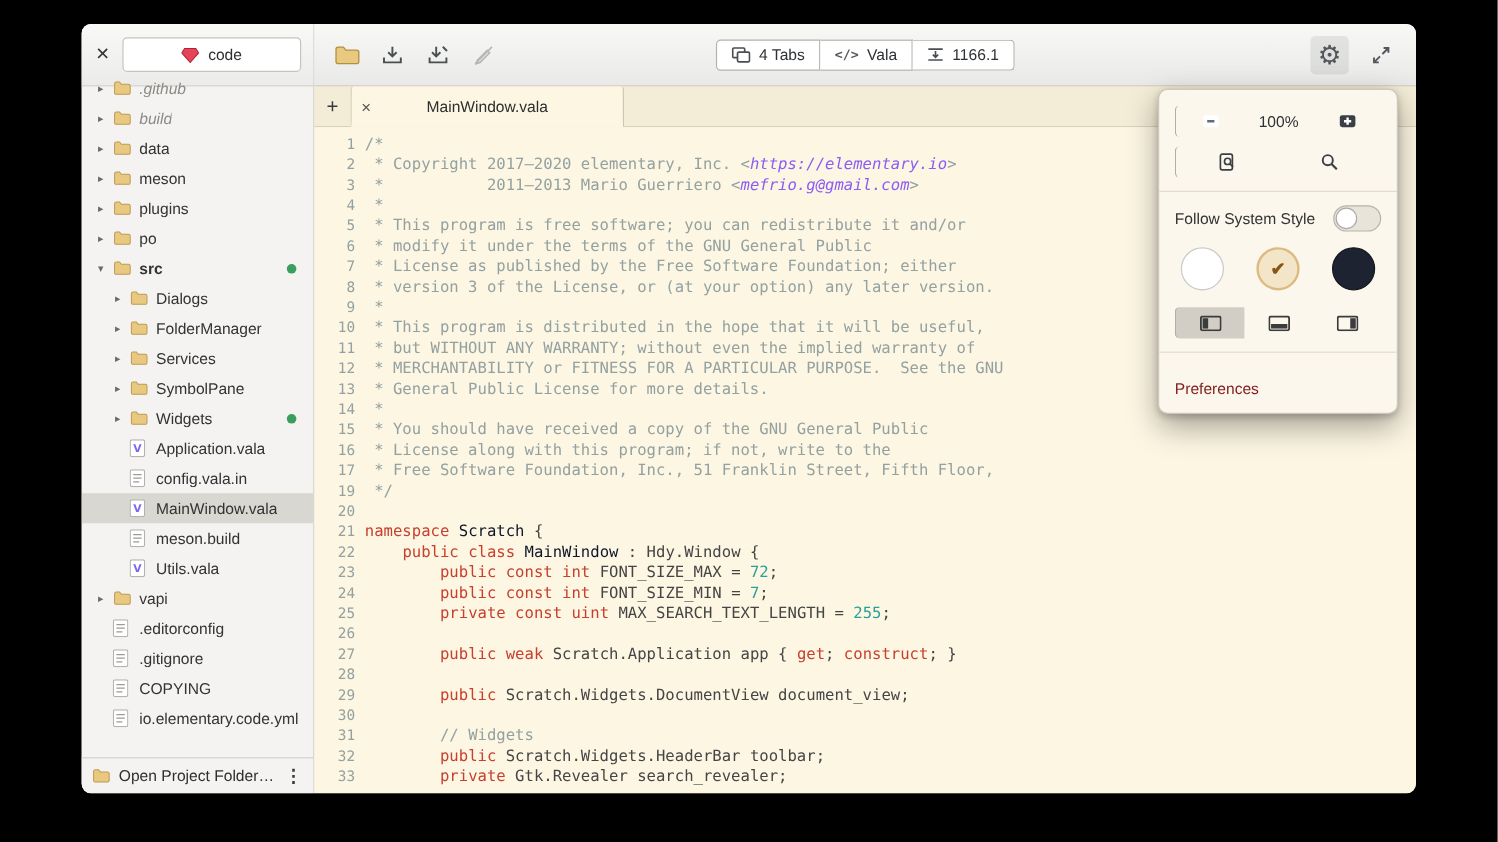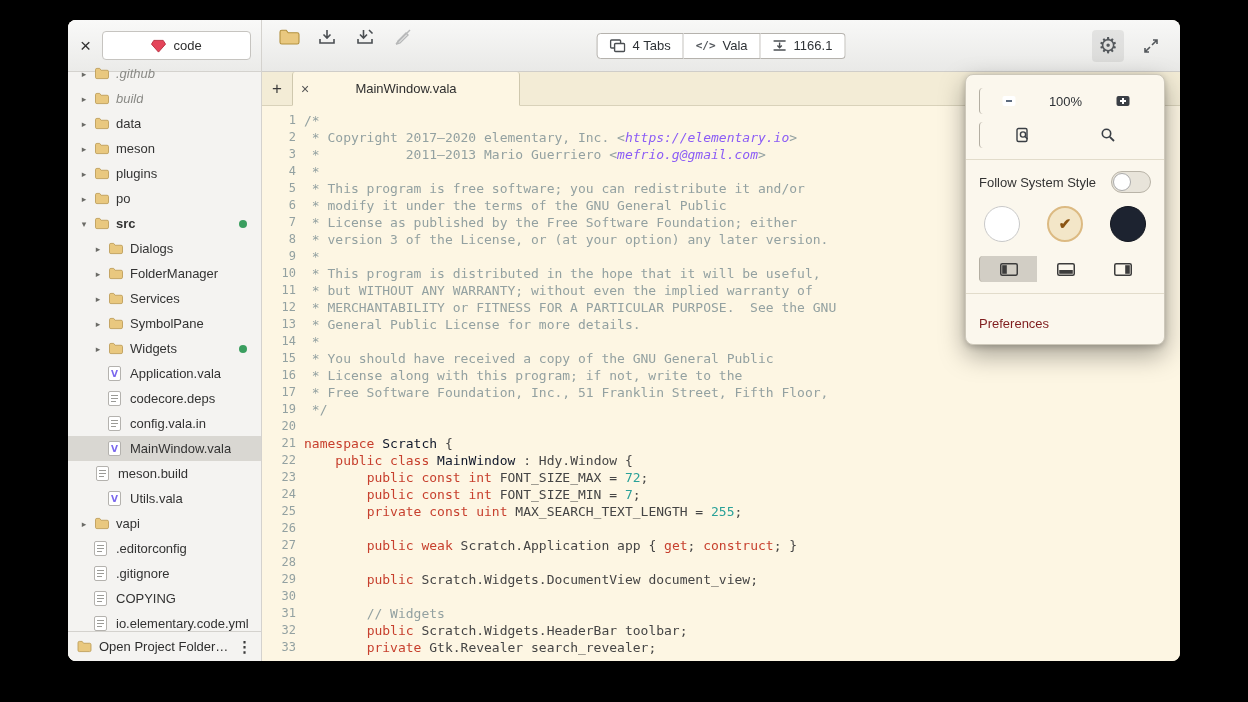--- a/index.html
+++ b/index.html
@@ -29,21 +29,21 @@
   .vcs-dot { margin-left:auto; margin-right:14px; width:8px; height:8px; border-radius:50%;
     background:#3a9e5f; flex:none; }
   .sidebar-footer { height:30px; flex:none; border-top:1px solid #d4d2ce; display:flex;
     align-items:center; padding:0 9px; gap:7px; font-size:13px; color:#2e2e2e; background:#f4f3f1; }
   .footer-label { white-space:nowrap; overflow:hidden; text-overflow:ellipsis; }
   .kebab { margin-left:auto; font-size:15px; color:#3a3a3a; font-weight:bold; letter-spacing:0; }
 
   
   .main { flex:1; display:flex; flex-direction:column; min-width:0; }
   .headerbar { height:52px; flex:none; background:linear-gradient(#f8f8f7,#e9e9e7);
-    border-bottom:1px solid #cfcdc9; display:flex; padding:0 14px 0 10px;
+    border-bottom:1px solid #cfcdc9; display:flex; align-items:center; padding:0 14px 0 10px;
     position:relative; }
   .tool-btn { width:34px; height:34px; display:flex; align-items:center; justify-content:center;
     border-radius:4px; margin-right:4px; }
   .tool-btn.disabled { opacity:.35; }
   .seg-group { position:absolute; left:50%; top:50%; transform:translate(-50%,-50%); display:flex; }
   .seg { height:26px; background:#fff; border:1px solid #b5b2ad; border-left:none; padding:0 12px;
     display:flex; align-items:center; gap:7px; font-size:13px; color:#2e3236; white-space:nowrap; }
   .seg:first-child { border-left:1px solid #b5b2ad; border-radius:4px 0 0 4px; }
   .seg:last-child { border-radius:0 4px 4px 0; }
   .lang-glyph { font-family:"DejaVu Sans Mono", monospace; font-size:11px; font-weight:bold; color:#55595e; }
@@ -248,45 +248,33 @@
         <div class="tree-row" style="padding-left: 24px;">
           <span class="expander"></span>
           <span class="tree-icon">
             <svg width="13" height="15" viewBox="0 0 13 15">
               <rect x="0.5" y="0.5" width="12" height="14" rx="1.5" fill="#fff" stroke="#b4b2ae"></rect>
               <line x1="3" y1="4.5" x2="10" y2="4.5" stroke="#9a9a96"></line>
               <line x1="3" y1="7.5" x2="10" y2="7.5" stroke="#9a9a96"></line>
               <line x1="3" y1="10.5" x2="8" y2="10.5" stroke="#9a9a96"></line>
             </svg>
           </span>
-          <span class="tree-label">codecore.deps</span>
-        </div>
-        <div class="tree-row" style="padding-left: 24px;">
-          <span class="expander"></span>
-          <span class="tree-icon">
-            <svg width="13" height="15" viewBox="0 0 13 15">
-              <rect x="0.5" y="0.5" width="12" height="14" rx="1.5" fill="#fff" stroke="#b4b2ae"></rect>
-              <line x1="3" y1="4.5" x2="10" y2="4.5" stroke="#9a9a96"></line>
-              <line x1="3" y1="7.5" x2="10" y2="7.5" stroke="#9a9a96"></line>
-              <line x1="3" y1="10.5" x2="8" y2="10.5" stroke="#9a9a96"></line>
-            </svg>
-          </span>
           <span class="tree-label">config.vala.in</span>
         </div>
         <div class="tree-row selected" style="padding-left: 24px;">
           <span class="expander"></span>
           <span class="tree-icon">
             <svg width="13" height="15" viewBox="0 0 13 15">
               <rect x="0.5" y="0.5" width="12" height="14" rx="1.5" fill="#fff" stroke="#b4b2ae"></rect>
               <text x="6.5" y="11" font-size="9" font-weight="bold" fill="#7b68ee" text-anchor="middle" font-family="DejaVu Sans, sans-serif">V</text>
             </svg>
           </span>
           <span class="tree-label">MainWindow.vala</span>
         </div>
-        <div class="tree-row" style="padding-left: 12px;">
+        <div class="tree-row" style="padding-left: 24px;">
           <span class="expander"></span>
           <span class="tree-icon">
             <svg width="13" height="15" viewBox="0 0 13 15">
               <rect x="0.5" y="0.5" width="12" height="14" rx="1.5" fill="#fff" stroke="#b4b2ae"></rect>
               <line x1="3" y1="4.5" x2="10" y2="4.5" stroke="#9a9a96"></line>
               <line x1="3" y1="7.5" x2="10" y2="7.5" stroke="#9a9a96"></line>
               <line x1="3" y1="10.5" x2="8" y2="10.5" stroke="#9a9a96"></line>
             </svg>
           </span>
           <span class="tree-label">meson.build</span>

